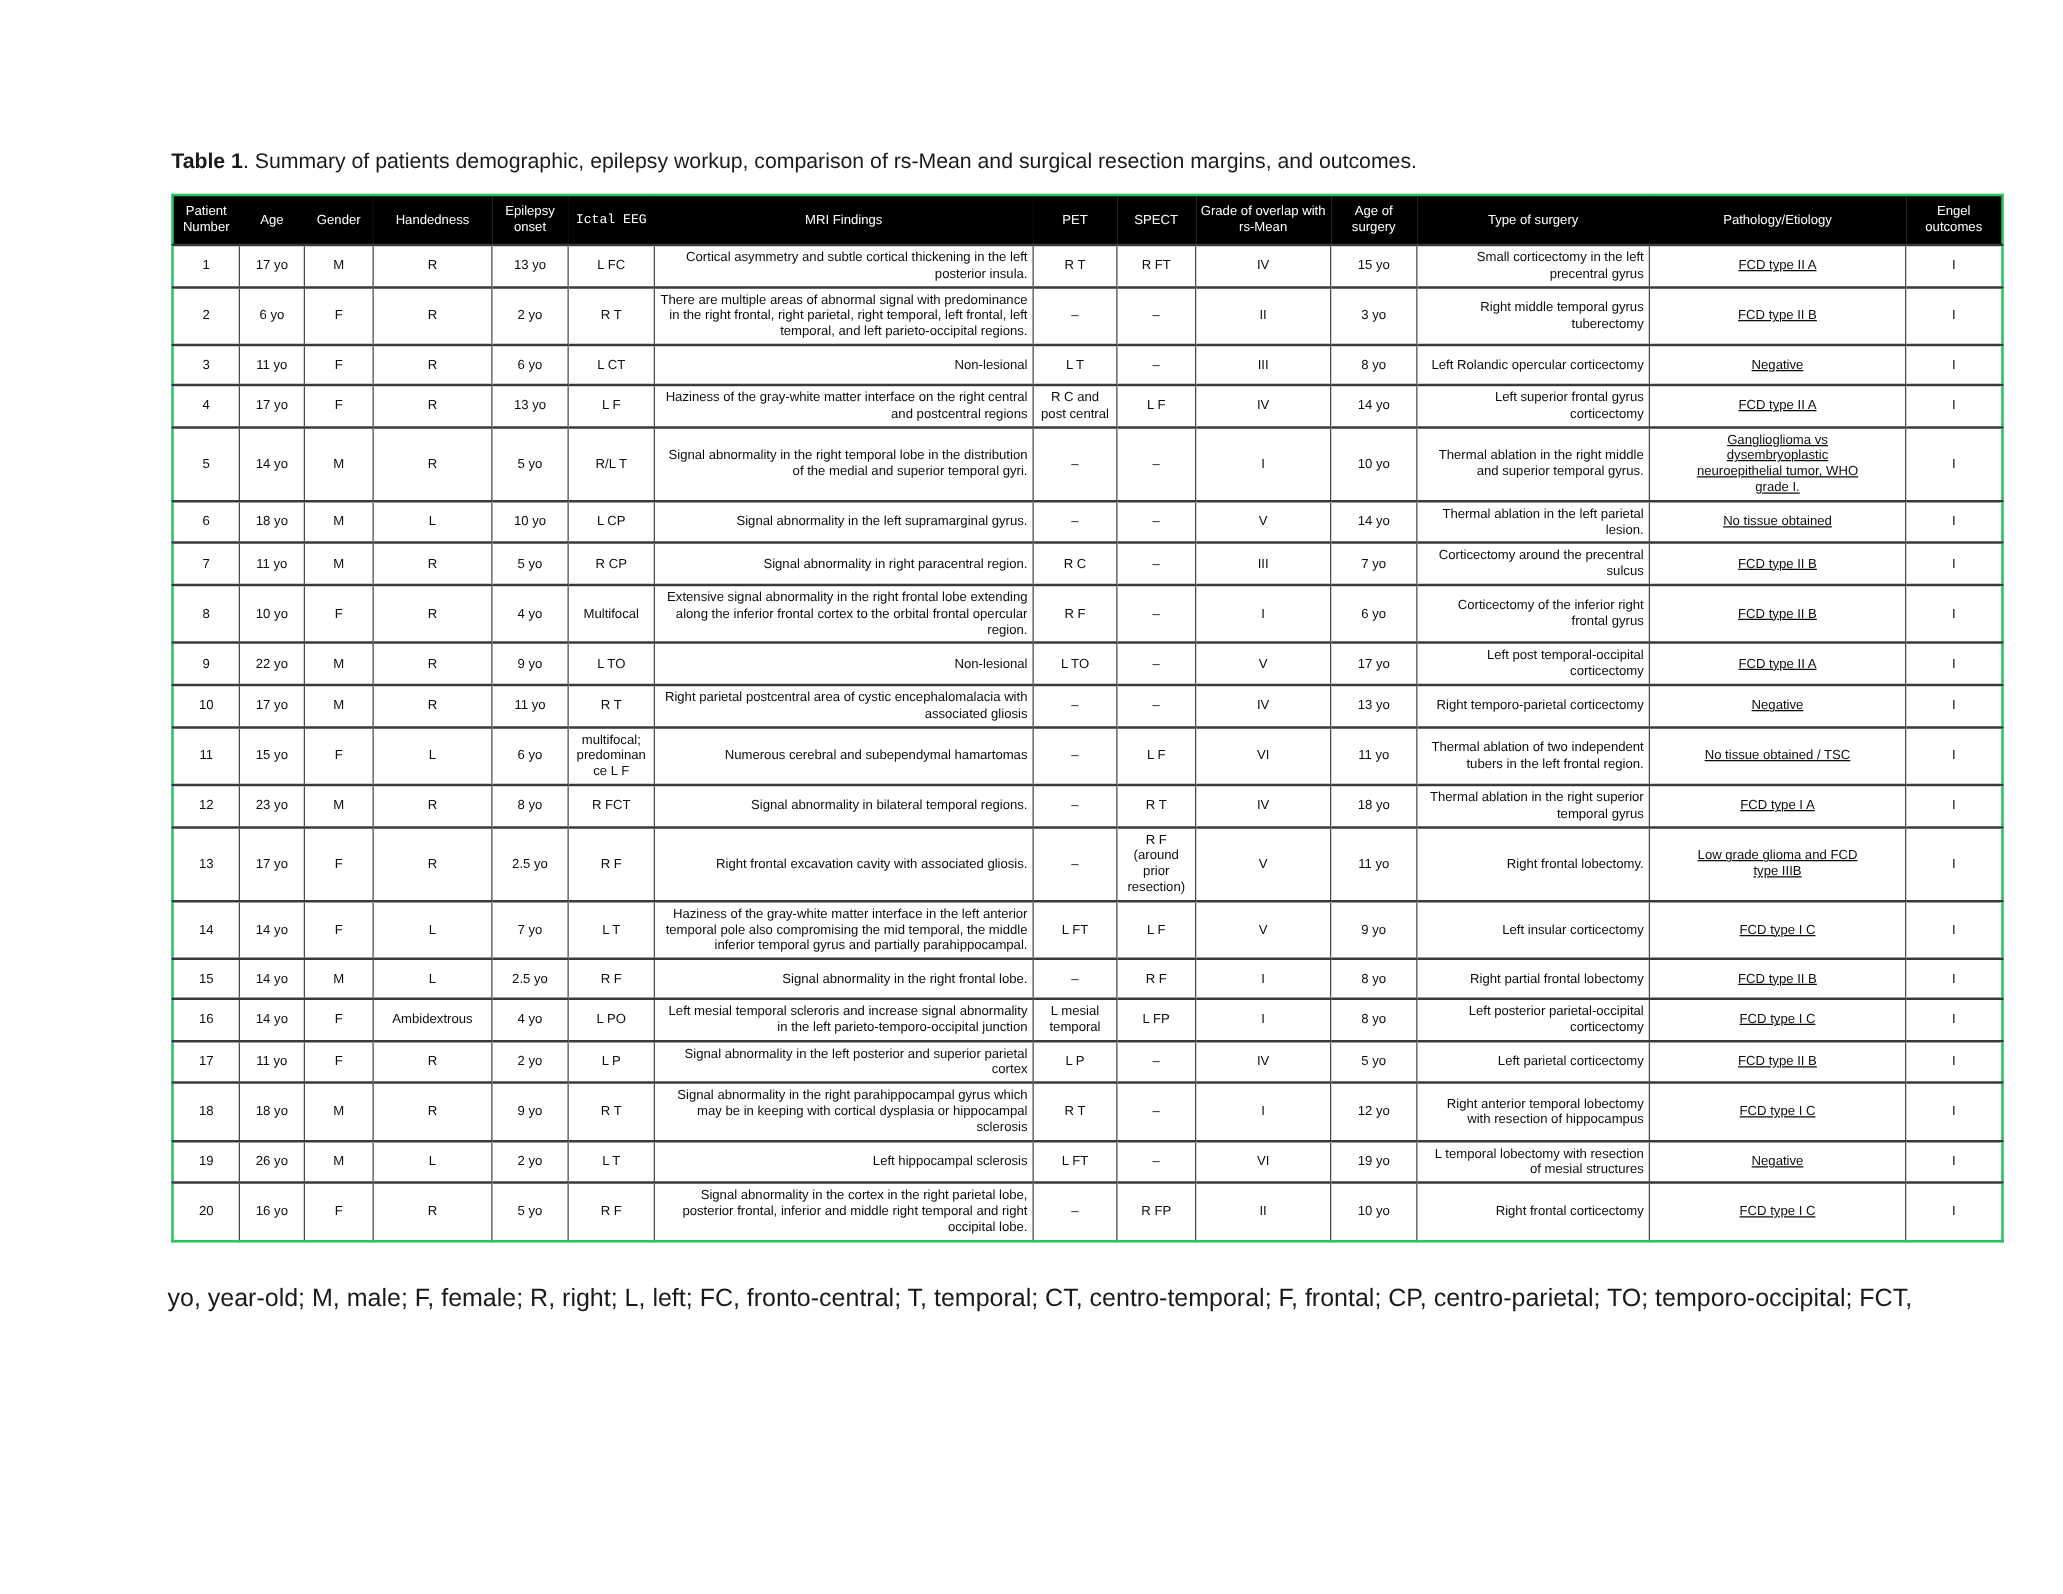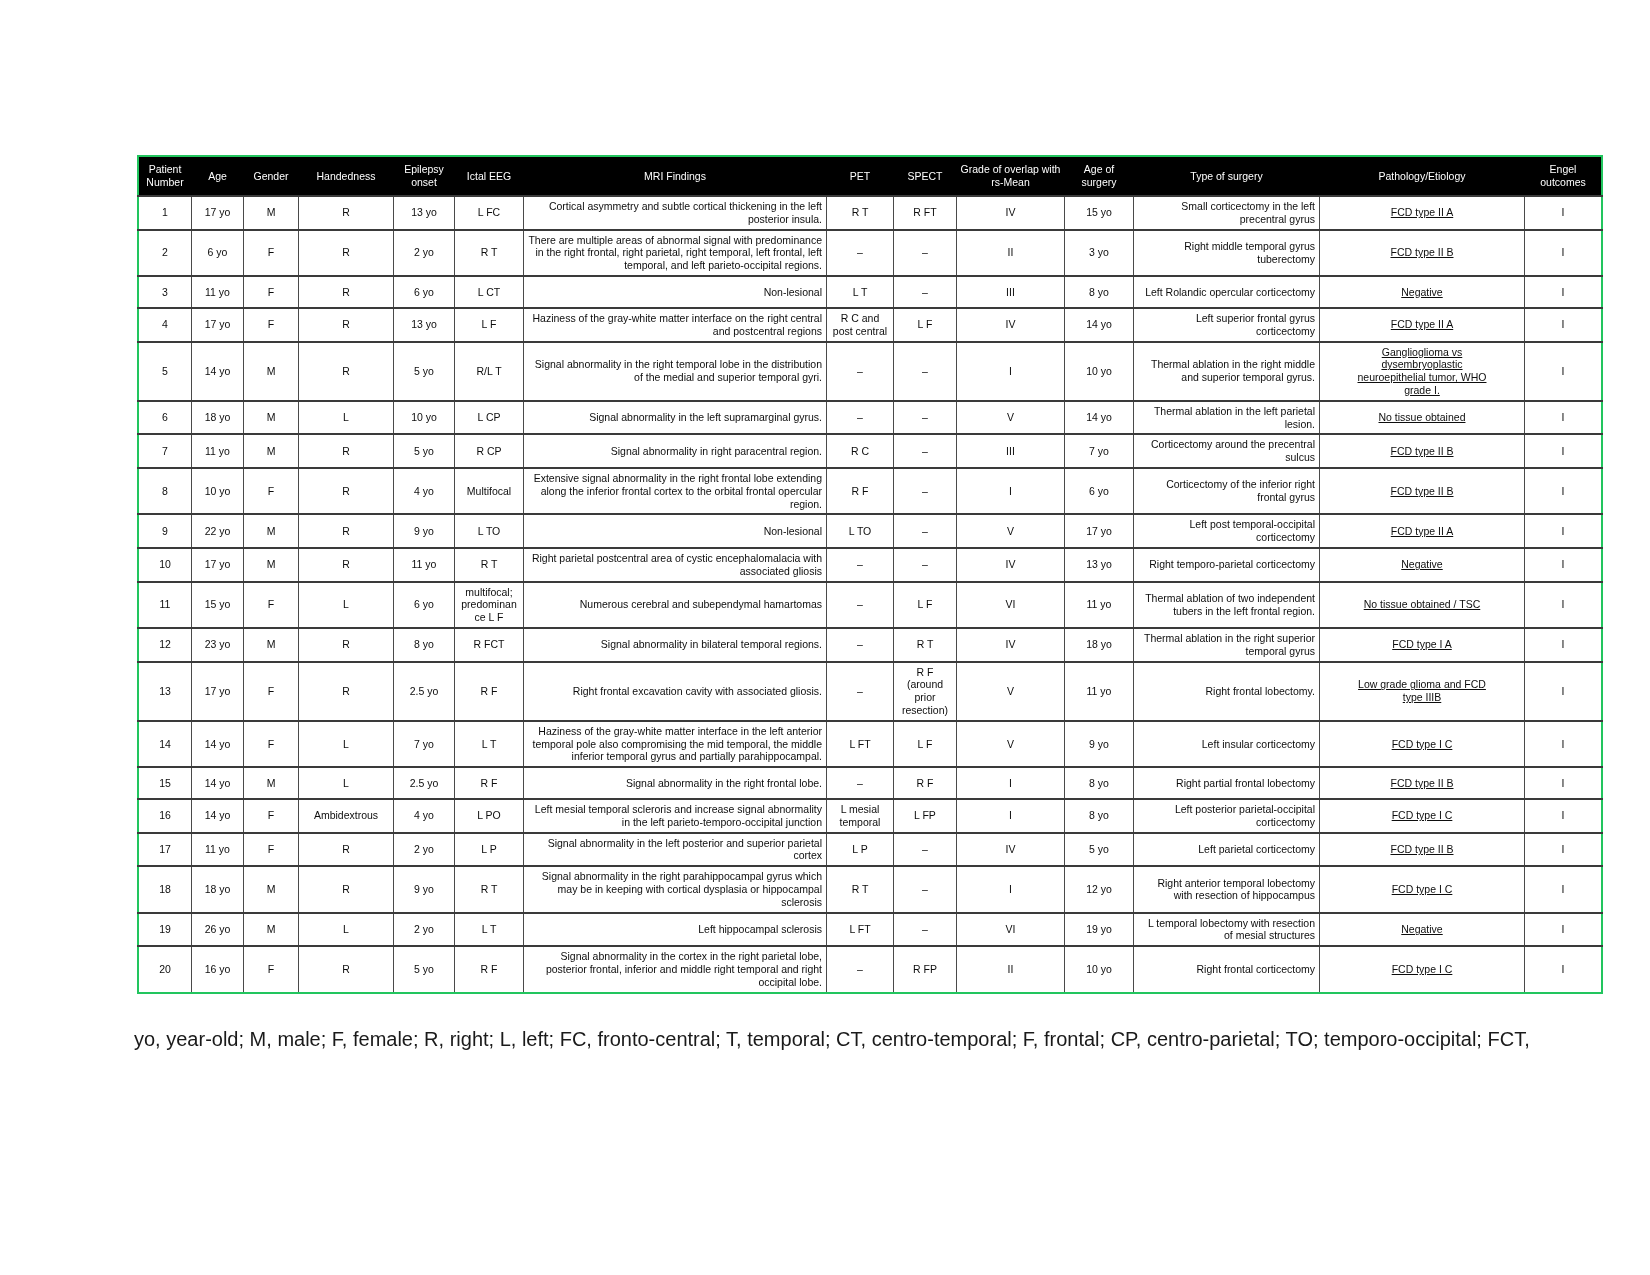--- a/index.html
+++ b/index.html
@@ -53,30 +53,33 @@
     width:1410px;
     font-size:20px; line-height:25px;
     color:#1a1a1a;
   }
 </style>
 </head>
 <body>
 
 <div class="page">
 
+  <div class="title">
+    <b>Table 1</b><span>. Summary of patients demographic, epilepsy workup, comparison of rs-Mean and surgical resection margins, and outcomes.</span>
+  </div>
 
   <table class="patients">
     <thead>
       <tr id="header-row">
           <th style="width: 48px;">Patient Number</th>
           <th style="width: 47px;">Age</th>
           <th style="width: 50px;">Gender</th>
           <th style="width: 90px;">Handedness</th>
           <th style="width: 56px;">Epilepsy onset</th>
-          <th style="width: 64px;">Ictal EEG</th>
+          <th style="width: 64px; font-family: Liberation Mono, monospace;">Ictal EEG</th>
           <th style="width: 298px;">MRI Findings</th>
           <th style="width: 62px;">PET</th>
           <th style="width: 58px;">SPECT</th>
           <th style="width: 103px;">Grade of overlap with rs-Mean</th>
           <th style="width: 64px; text-align: center;">Age of surgery</th>
           <th style="width: 181px;">Type of surgery</th>
           <th style="width: 200px;">Pathology/Etiology</th>
           <th style="width: 72px; text-align: center;">Engel outcomes</th>
         </tr>
     </thead>

